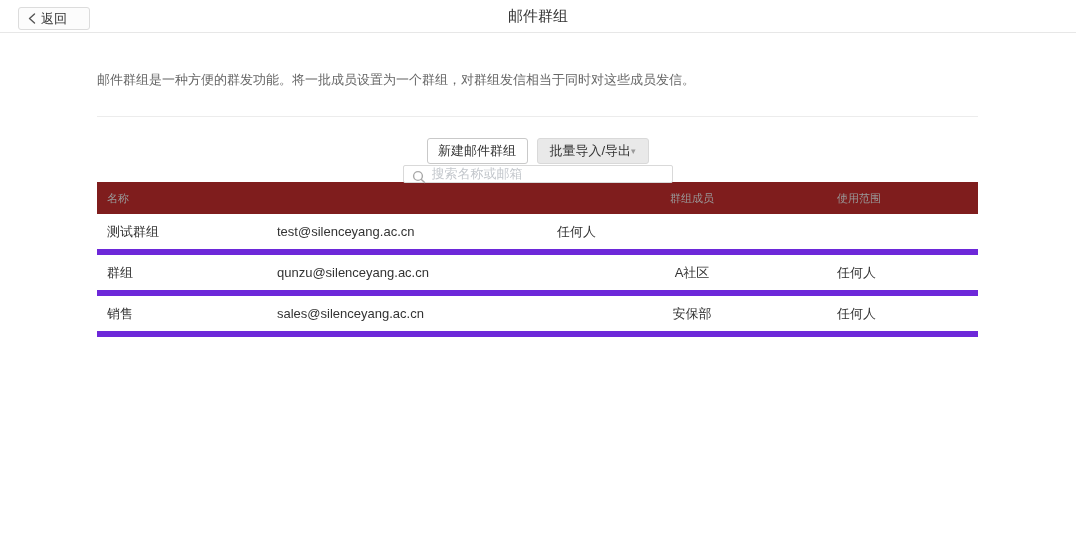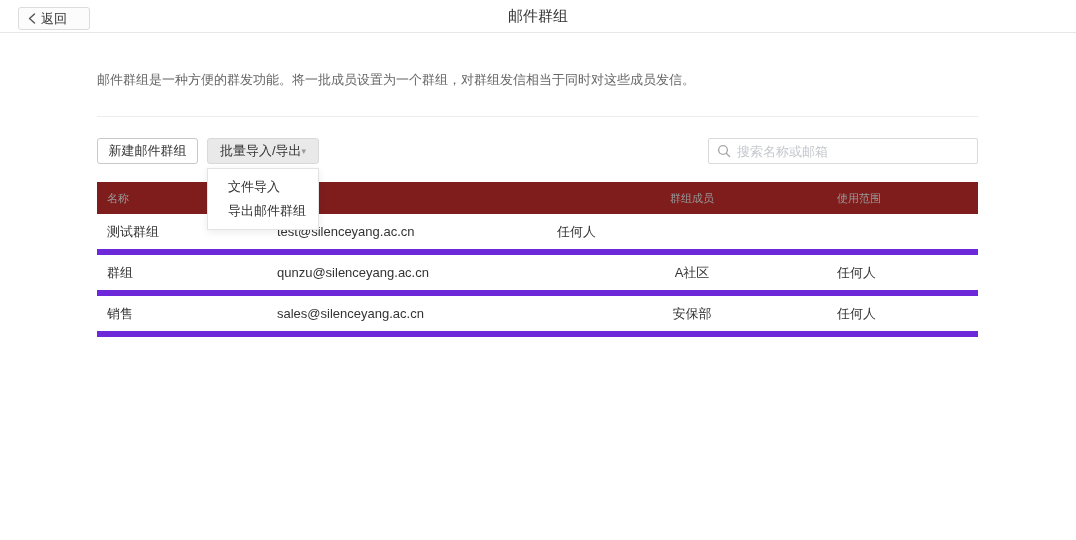--- a/index.html
+++ b/index.html
@@ -62,20 +62,21 @@
     border-bottom: 1px solid #ececec;
   }
 
   
   .toolbar {
     margin-top: 21px;
     height: 26px;
     display: flex;
     align-items: center;
     justify-content: space-between;
+    flex-direction: column;
   }
   .toolbar-left { display: flex; align-items: center; gap: 9px; }
   .btn {
     height: 26px;
     display: inline-flex;
     align-items: center;
     justify-content: center;
     font-size: 13px;
     color: #333;
     border-radius: 3px;
@@ -234,18 +235,14 @@
 
       <div class="tr trow">
         <div class="cell c1">销售</div>
         <div class="cell c2">sales@silenceyang.ac.cn</div>
         <div class="cell c3">安保部</div>
         <div class="cell c4">任何人</div>
       </div>
     </div>
   </div>
 
-  <div class="dropdown">
-    <div class="dropdown-item">文件导入</div>
-    <div class="dropdown-item">导出邮件群组</div>
-  </div>
 
 </div>
 
 </body></html>

